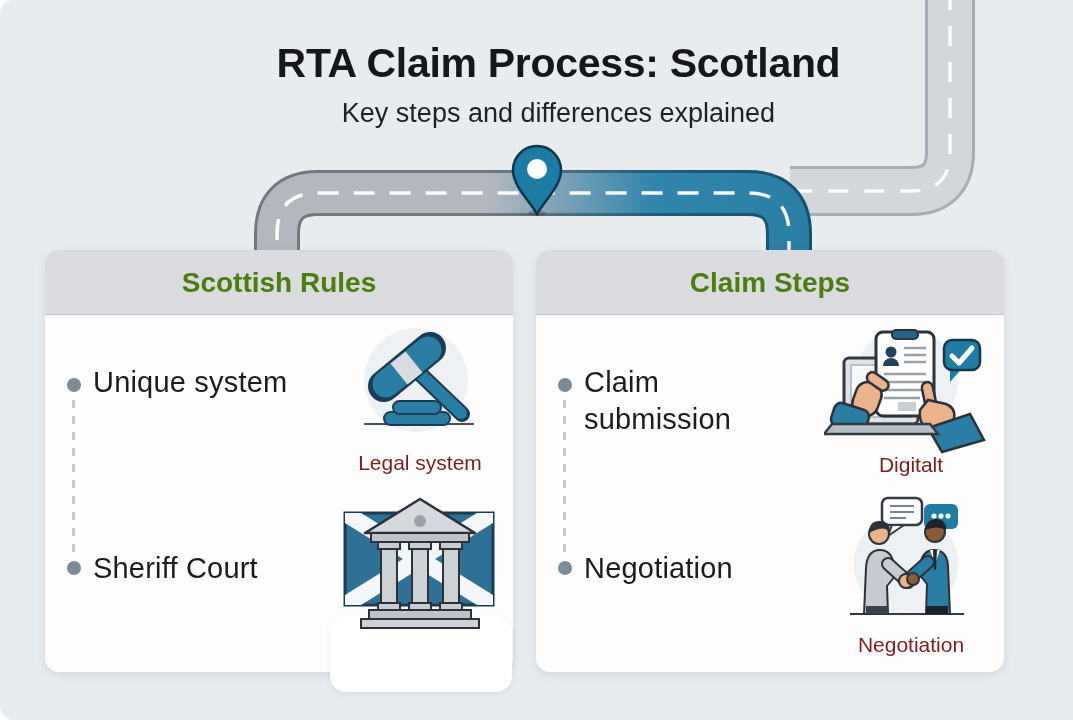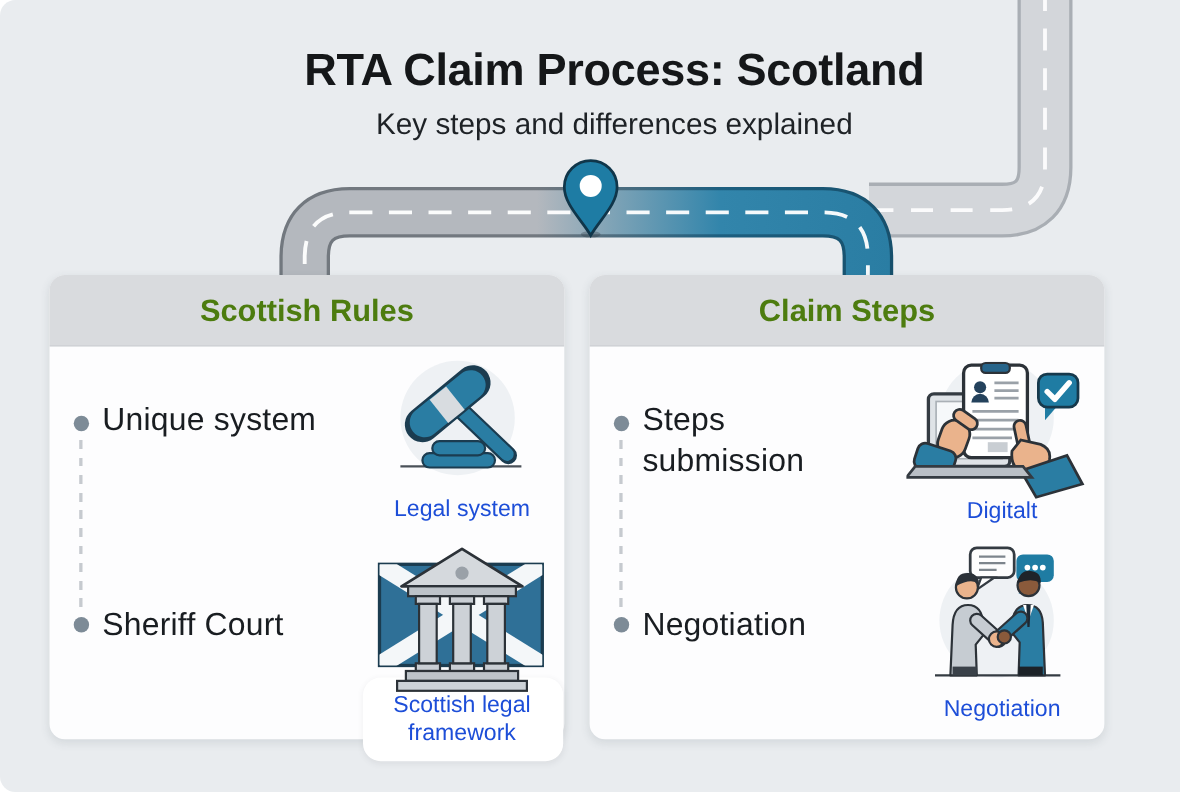--- a/index.html
+++ b/index.html
@@ -42,21 +42,21 @@
   }
   .bullet-text {
     position:absolute; left:48px; width:205px;
     font-size:29px; line-height:37px; color:#191d21; letter-spacing:0.2px;
   }
   .bullet-text-1 { top:114px; }
   .bullet-text-2 { top:300px; }
   .figure-icon { position:absolute; }
   .caption {
     position:absolute; width:190px; text-align:center;
-    font-size:21px; line-height:26px; color:#1d4ed8; z-index:3;
+    font-size:21px; line-height:26px; color:#7f1d1d; z-index:3;
   }
   .caption-box {
     position:absolute; left:285px; top:366px; width:182px; height:76px;
     background:#ffffff; border-radius:16px; z-index:2;
     box-shadow:0 2px 6px rgba(60,70,80,0.08);
   }
 </style>
 </head>
 <body>
 
@@ -149,31 +149,30 @@
           <rect x="105" y="110" width="22" height="7"></rect>
       </g>
       <g fill="#cdd2d7" stroke="#2c3238" stroke-width="2">
         <rect x="46" y="56" width="16" height="54"></rect>
           <rect x="77" y="56" width="16" height="54"></rect>
           <rect x="108" y="56" width="16" height="54"></rect>
       </g>
       <rect x="34" y="117" width="102" height="9" fill="#bdc3c9" stroke="#2c3238" stroke-width="2"></rect>
       <rect x="26" y="126" width="118" height="9" fill="#cdd2d7" stroke="#2c3238" stroke-width="2"></rect>
     </svg>
-    <div class="caption" style="left:280px; top:378px;">Scottish legal framework</div>
   </section>
 
   <section class="panel panel-right">
     <div class="panel-header">Claim Steps</div>
 
     <span class="dot dot-1"></span>
     <div class="connector"></div>
     <span class="dot dot-2"></span>
 
-    <div class="bullet-text bullet-text-1">Steps submission</div>
+    <div class="bullet-text bullet-text-1">Claim submission</div>
     <div class="bullet-text bullet-text-2">Negotiation</div>
 
     <svg class="figure-icon" style="left:288px; top:72px;" width="165" height="132" viewBox="0 0 165 132">
       <circle cx="82" cy="58" r="52" fill="#eef1f4"></circle>
       <rect x="20" y="36" width="74" height="66" rx="5" fill="#dfe3e7" stroke="#343b42" stroke-width="3"></rect>
       <rect x="27" y="43" width="60" height="52" fill="#f6f8fa" stroke="#aab0b6" stroke-width="1.5"></rect>
       <rect x="52" y="10" width="58" height="84" rx="7" fill="#ffffff" stroke="#2c3238" stroke-width="3"></rect>
       <rect x="68" y="8" width="26" height="9" rx="4" fill="#26648a" stroke="#2c3238" stroke-width="2"></rect>
       <circle cx="67" cy="30" r="5.5" fill="#24425c"></circle>
       <path d="M59 44 a8 8 0 0 1 16 0 z" fill="#24425c"></path>

